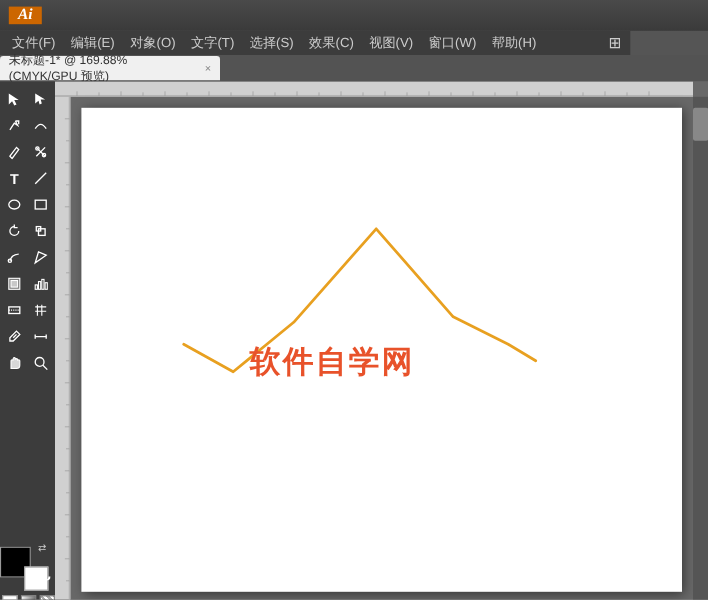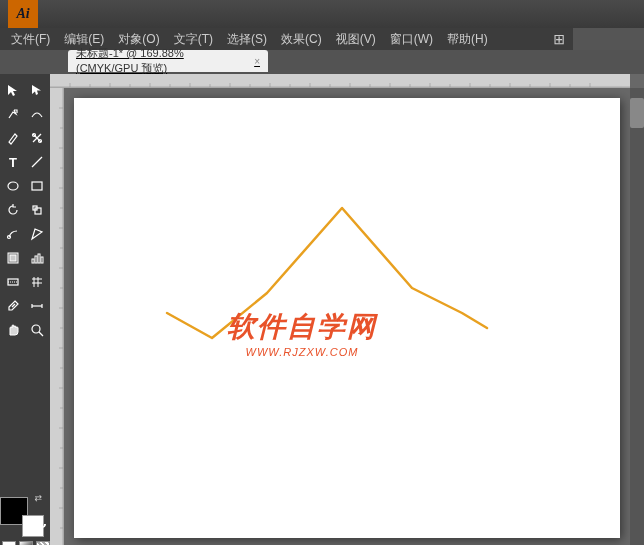--- a/index.html
+++ b/index.html
@@ -9,27 +9,27 @@
     .title-bar {
       width: 644px;
       height: 28px;
       background: linear-gradient(to bottom, #4a4a4a, #3a3a3a);
       display: flex;
       align-items: center;
       padding: 0 8px;
     }
     .ai-logo {
       width: 30px;
-      height: 28px;
+      height: 16px;
       background: #cc6600;
       display: flex;
       align-items: center;
       justify-content: center;
       font-weight: bold;
-      color: #0f172a;
+      color: #ffffff;
       font-size: 14px;
       font-style: italic;
       margin-right: 4px;
       font-family: Georgia, serif;
     }
 
     
     .menu-bar {
       width: 573px;
       height: 22px;
@@ -48,23 +48,21 @@
       cursor: pointer;
       white-space: nowrap;
     }
 
     
     .tab-bar {
       width: 644px;
       height: 24px;
       background: #535353;
       display: flex;
-      align-items: flex-start;
-      padding-left: 68px;
-      text-decoration: underline;
+      align-items: center;
     }
     .tab {
       height: 22px;
       background: #f0f0f0;
       border-radius: 3px 3px 0 0;
       display: flex;
       align-items: center;
       padding: 0 8px;
       font-size: 11px;
       color: #333;
@@ -425,30 +423,29 @@
             <line x1="10" y1="360" x2="14" y2="360"></line>
           <line x1="9" y1="380" x2="14" y2="380"></line>
             <line x1="10" y1="400" x2="14" y2="400"></line>
           <line x1="9" y1="420" x2="14" y2="420"></line>
             <line x1="10" y1="440" x2="14" y2="440"></line>
         </g>
       </svg>
     </div>
 
     <div style="position:absolute; top:14px; left:14px; right:14px; bottom:14px; display:flex; align-items:flex-start; justify-content:center; padding:10px;">
-      <div style="width:604px; height:440px; background:white; box-shadow:2px 2px 10px rgba(0,0,0,0.5); position:relative; overflow:hidden;font-style:italic;">
+      <div style="width:604px; height:440px; background:white; box-shadow:2px 2px 10px rgba(0,0,0,0.5); position:relative; overflow:hidden;">
 
         <svg class="canvas-svg" viewBox="0 0 510 440">
 
           <path d="M 75,215 L 120,240 L 175,195 L 250,110 L 320,190 L 370,215 L 395,230" stroke="#e8a020" stroke-width="2.5" fill="none" stroke-linecap="round" stroke-linejoin="round"></path>
         </svg>
 
         <div class="watermark">
           <div class="watermark-main">软件自学网</div>
-          <div class="watermark-sub">WWW.RJZXW.COM</div>
         </div>
       </div>
     </div>
 
     <div style="position:absolute;top:14px;right:0;width:14px;bottom:14px;background:#555;">
       <div style="width:14px;height:30px;background:#888;margin-top:10px;border-radius:2px;"></div>
     </div>
 
   </div>
 </div>

